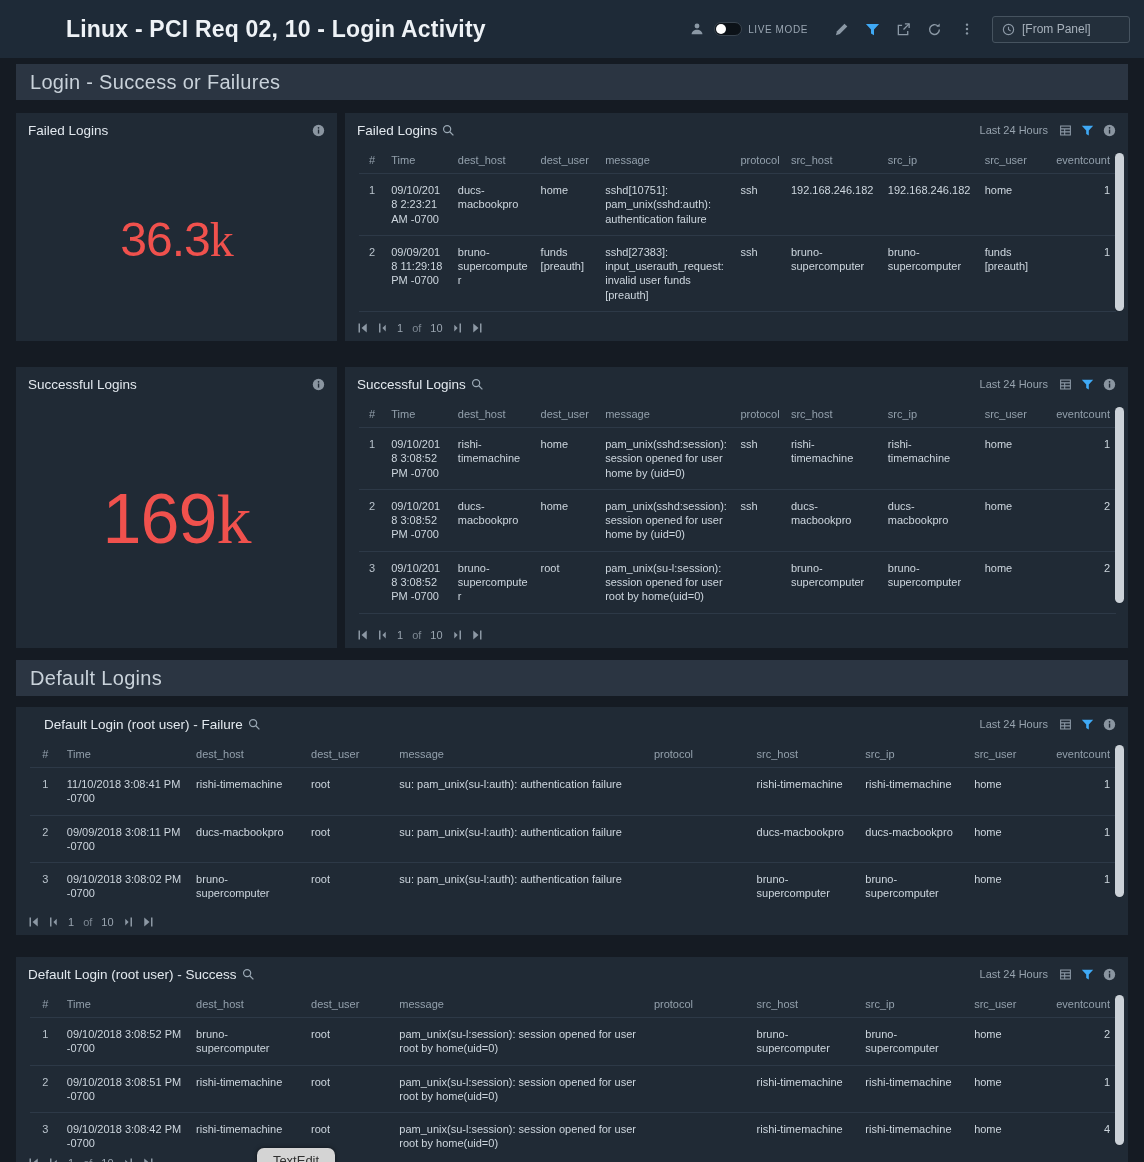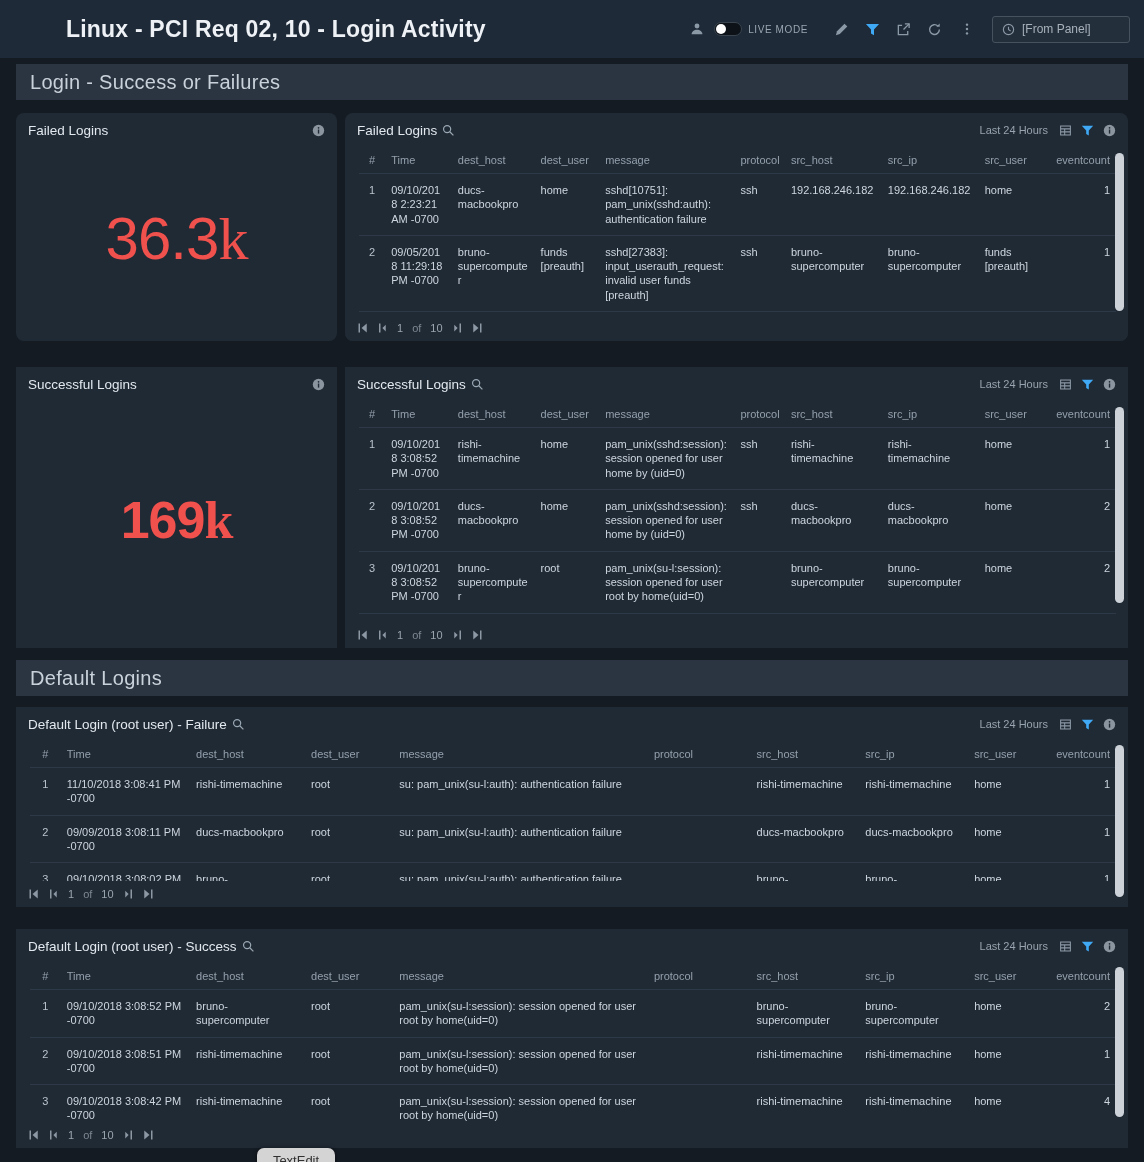--- a/index.html
+++ b/index.html
@@ -43,36 +43,36 @@
   .content{ padding:0 16px; }
   .flexrow{ display:flex; gap:8px; }
   .r1{ margin-top:13px; }
   .r2{ margin-top:26px; }
   .mt-def1{ margin-top:11px; }
   .mt-def2{ margin-top:22px; }
   
   .panel{ background:#202a35; position:relative; overflow:hidden; }
   .metric-panel{ width:321px; flex:none; }
   .table-panel{ flex:1; }
-  .h-fail{ height:228px;border-radius:8px; } .h-succ{ height:281px; }
-  .h-dfail{ height:200px; } .h-dsucc{ height:219px; }
+  .h-fail{ height:228px; } .h-succ{ height:281px; }
+  .h-dfail{ height:228px;padding-left:16px; } .h-dsucc{ height:219px; }
   .panel-head{
     height:34px; display:flex; align-items:center; padding:0 12px;
   }
   .panel-title{ font-size:13.5px; color:#e2e8ee; font-weight:400; }
   .zoom-ic{ margin-left:5px; color:#9aa8b4; display:inline-flex; cursor:pointer; }
   .head-right{ margin-left:auto; display:flex; align-items:center; gap:9px; }
   .range-label{ font-size:11px; color:#97a3ae; margin-right:2px; }
   .hicon{ display:inline-flex; color:#8b98a5; cursor:pointer; }
   .metric-wrap{
     position:absolute; left:0; right:0; top:34px; bottom:10px;
     display:flex; align-items:center; justify-content:center;
   }
-  .metric-val{ font-size:60px; letter-spacing:-1px; }
-  .metric-val.big{ font-size:52px;font-weight:bold; }
+  .metric-val{ font-size:48px; letter-spacing:-1px; }
+  .metric-val.big{ font-size:70px; }
   .metric-unit{ font-family:"Liberation Serif", serif; }
   
   .twrap{ position:absolute; left:0; right:0; top:34px; bottom:0; overflow:hidden; padding:0 12px 0 14px; }
   table{ width:100%; border-collapse:collapse; table-layout:fixed; font-size:11px; }
   th{
     text-align:left; font-weight:400; color:#93a0ac; padding:7px 6px 7px 6px;
   }
   td{
     color:#cdd6de; padding:9px 6px; vertical-align:top; border-top:1px solid #2d3947;
     word-wrap:break-word; overflow-wrap:break-word; line-height:1.3;
@@ -256,21 +256,21 @@
                 <td>home</td>
                 <td>sshd[10751]: pam_unix(sshd:auth): authentication failure</td>
                 <td>ssh</td>
                 <td>192.168.246.182</td>
                 <td>192.168.246.182</td>
                 <td>home</td>
                 <td class="num">1</td>
               </tr>
               <tr>
                 <td class="idx">2</td>
-                <td>09/05/2018 11:29:18 PM -0700</td>
+                <td>09/09/2018 11:29:18 PM -0700</td>
                 <td>bruno-supercomputer</td>
                 <td>funds [preauth]</td>
                 <td>sshd[27383]: input_userauth_request: invalid user funds [preauth]</td>
                 <td>ssh</td>
                 <td>bruno-supercomputer</td>
                 <td>bruno-supercomputer</td>
                 <td>funds [preauth]</td>
                 <td class="num">1</td>
               </tr>
               <tr>

